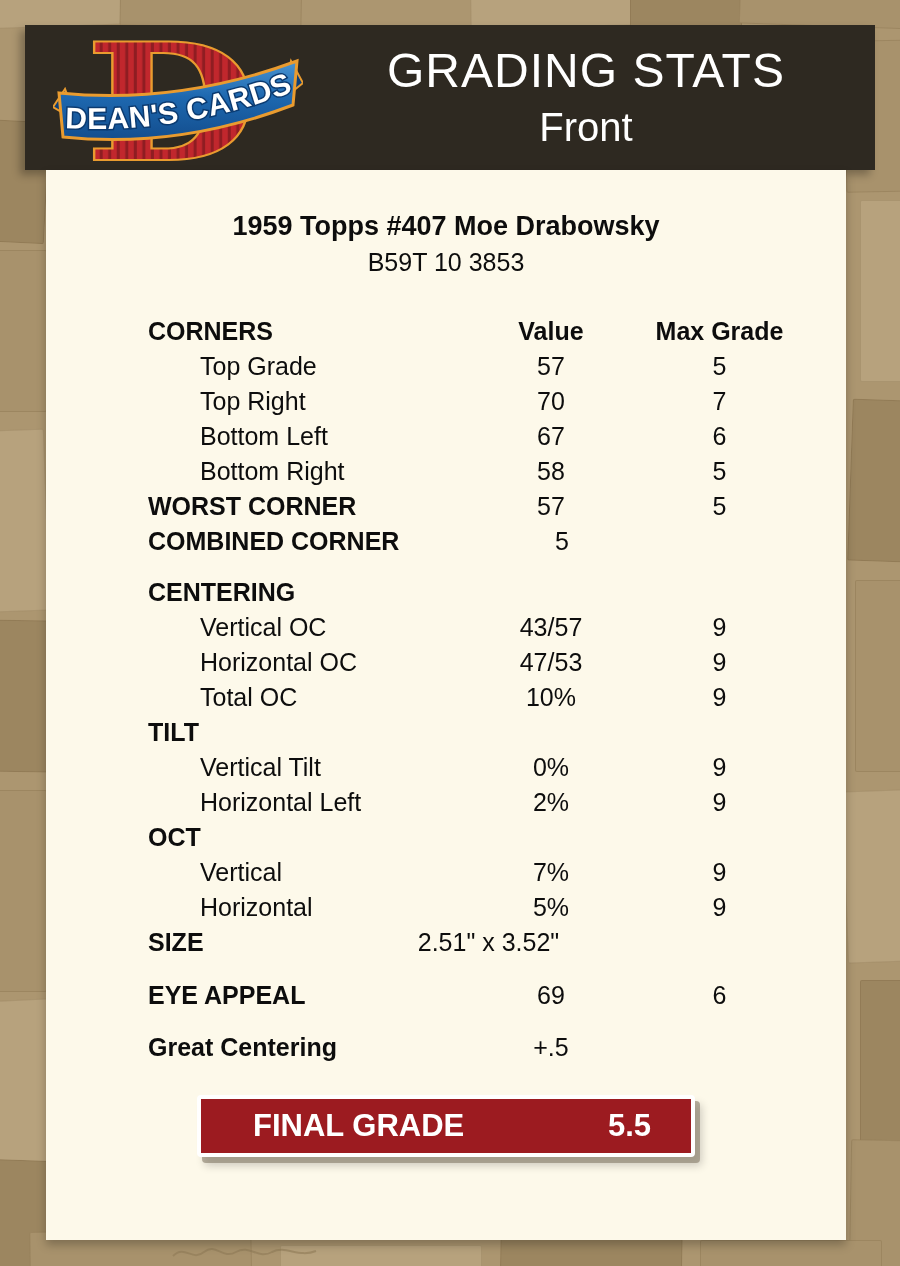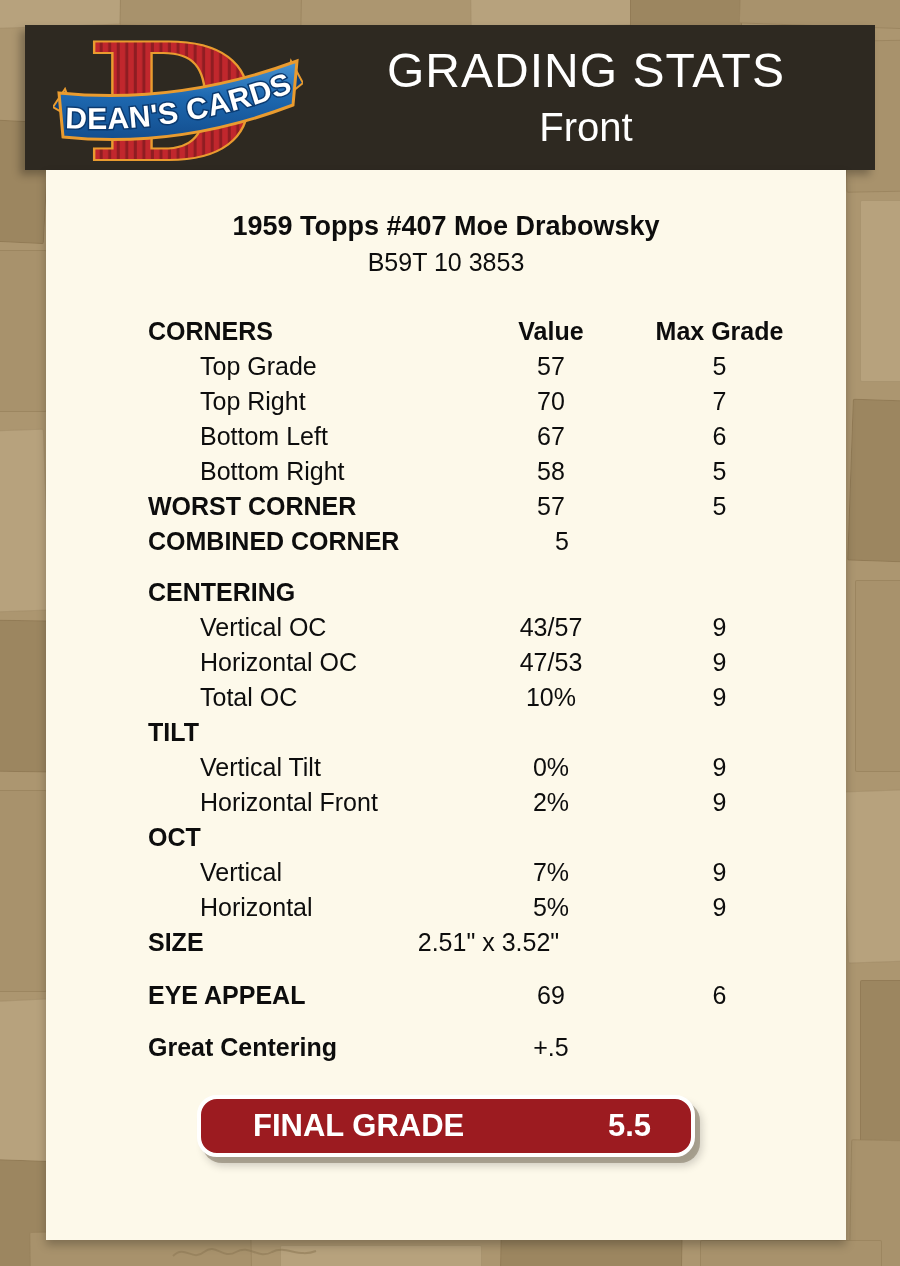--- a/index.html
+++ b/index.html
@@ -51,21 +51,21 @@
   .ind{padding-left:52px;}
   .gap16{margin-top:16px;}
   .gap17{margin-top:17px;}
   .gap18{margin-top:18px;}
   .size-val{margin-left:-65px;margin-right:60px;}
 
   
   .final-grade{
     position:absolute;top:925px;left:151px;width:498px;height:62px;
     box-sizing:border-box;background:#9c1b20;
-    border:4px solid #ffffff;border-radius:20px;
+    border:4px solid #ffffff;border-radius:4px;
     box-shadow:5px 6px 0 rgba(125,115,95,0.55), 7px 9px 8px rgba(0,0,0,0.18);
     display:flex;align-items:center;justify-content:space-between;
     padding:0 40px 0 52px;color:#ffffff;font-weight:bold;font-size:31px;
   }
 </style>
 </head>
 <body>
 
 <div class="page">
 
@@ -200,21 +200,21 @@
         <span class="lbl b">TILT</span>
         <span class="val"></span>
         <span class="max"></span>
       </div>
       <div class="row">
         <span class="lbl ind">Vertical Tilt</span>
         <span class="val">0%</span>
         <span class="max">9</span>
       </div>
       <div class="row">
-        <span class="lbl ind">Horizontal Front</span>
+        <span class="lbl ind">Horizontal Left</span>
         <span class="val">2%</span>
         <span class="max">9</span>
       </div>
       <div class="row">
         <span class="lbl b">OCT</span>
         <span class="val"></span>
         <span class="max"></span>
       </div>
       <div class="row">
         <span class="lbl ind">Vertical</span>

